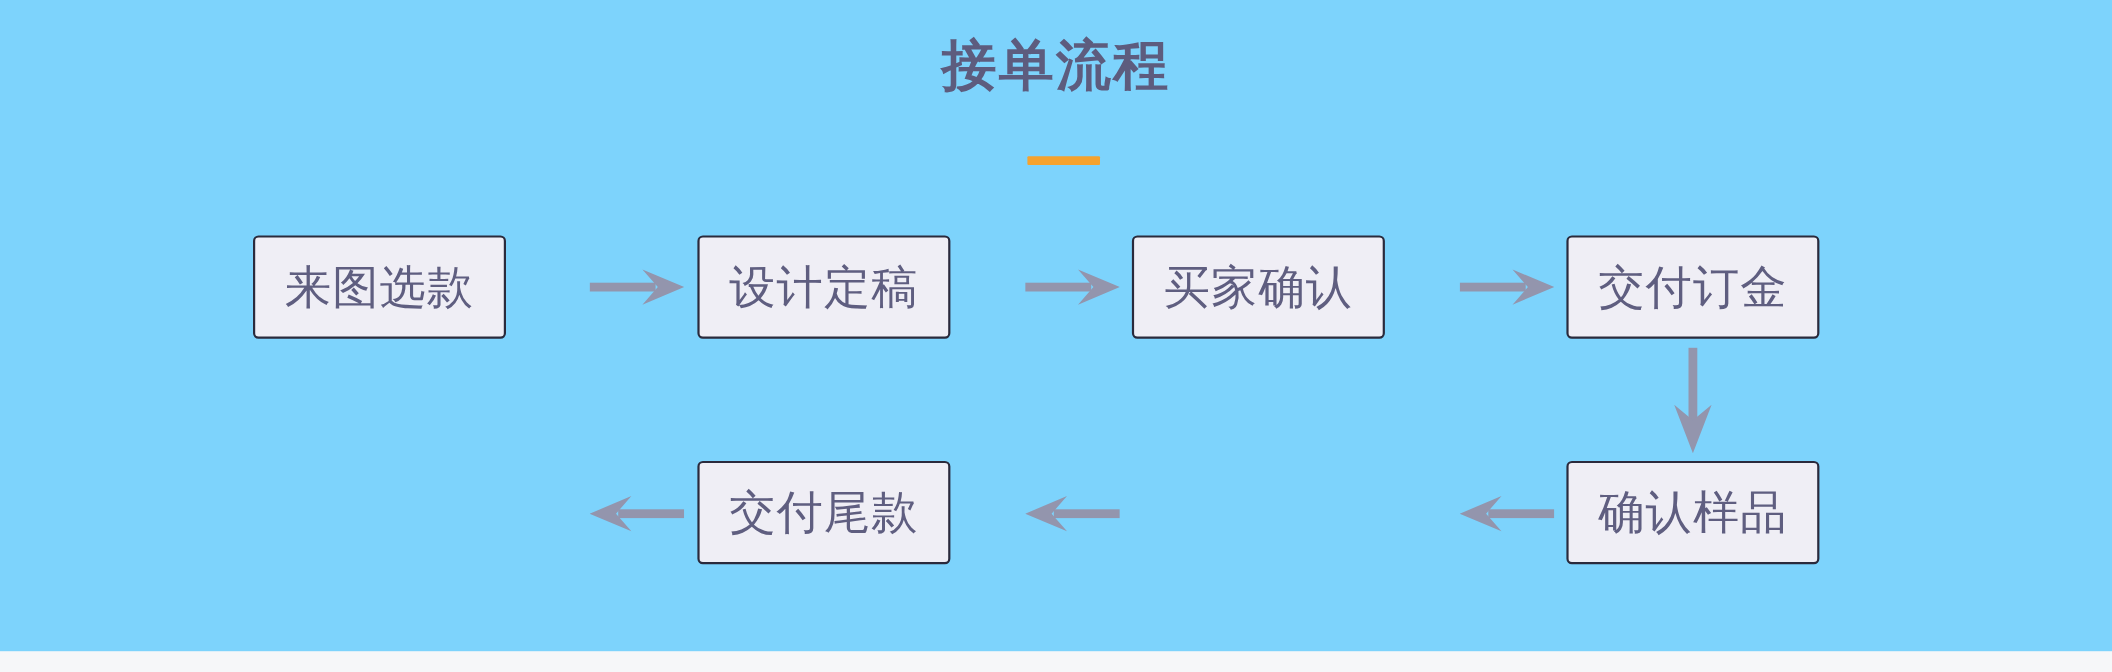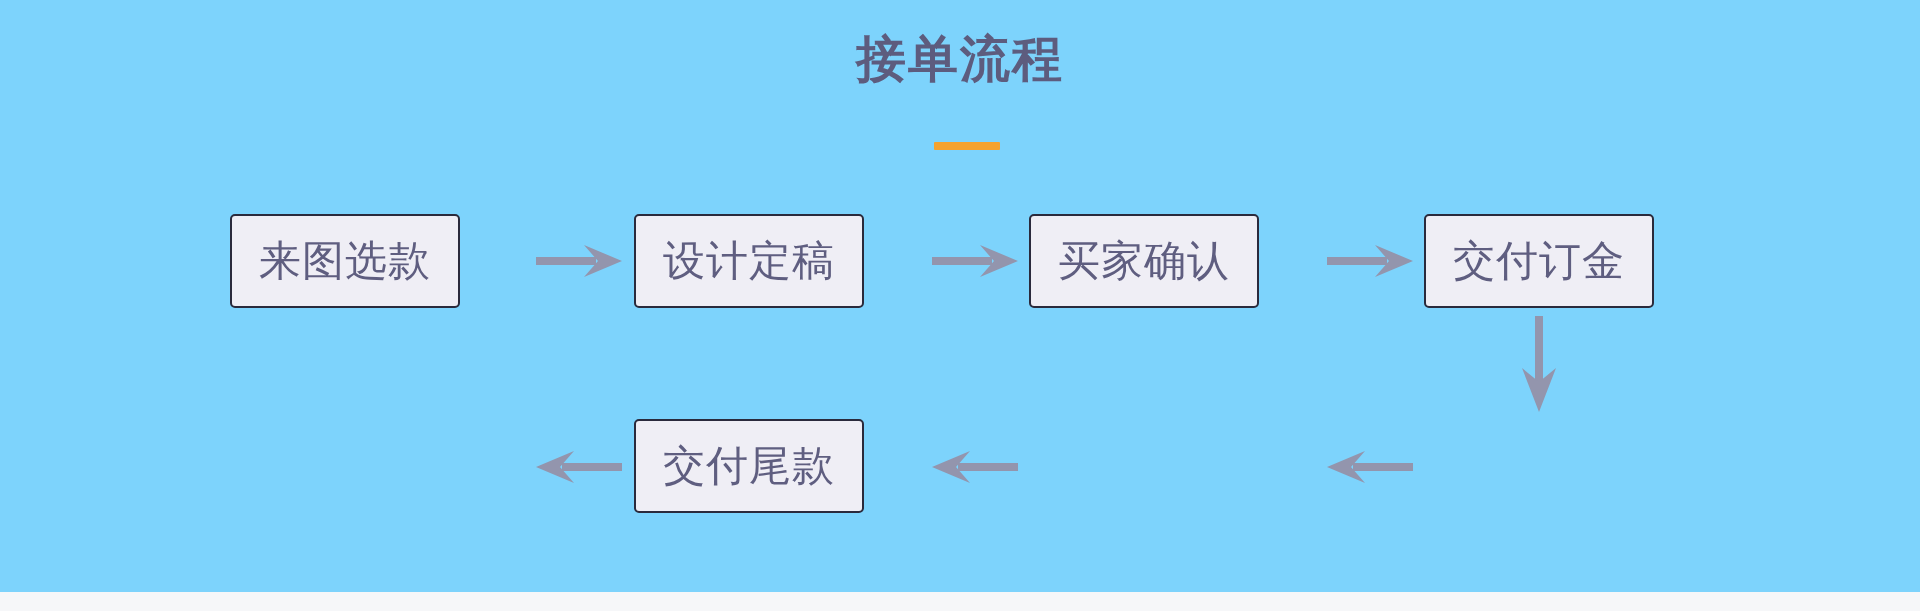--- a/index.html
+++ b/index.html
@@ -157,20 +157,23 @@
     </svg>
   </div>
 
   <div class="arrow-v v1">
     <svg class="arrow-svg" viewBox="0 0 40 96" preserveAspectRatio="none" aria-hidden="true">
       <rect x="16" y="0" width="8" height="70" fill="#9395ad"></rect>
       <polygon points="3,52 20,96 37,52 20,66" fill="#9395ad"></polygon>
     </svg>
   </div>
 
+  <div class="flow-box row-bottom col-4">
+    <span class="box-label">确认样品</span>
+  </div>
   <div class="flow-box row-bottom col-2">
     <span class="box-label">交付尾款</span>
   </div>
 
   <div class="arrow-h bottom b3">
     <svg class="arrow-svg" viewBox="0 0 86 34" preserveAspectRatio="none" aria-hidden="true">
       <rect x="26" y="13" width="60" height="8" fill="#9395ad"></rect>
       <polygon points="38,1 0,17 38,33 24,17" fill="#9395ad"></polygon>
     </svg>
   </div>

